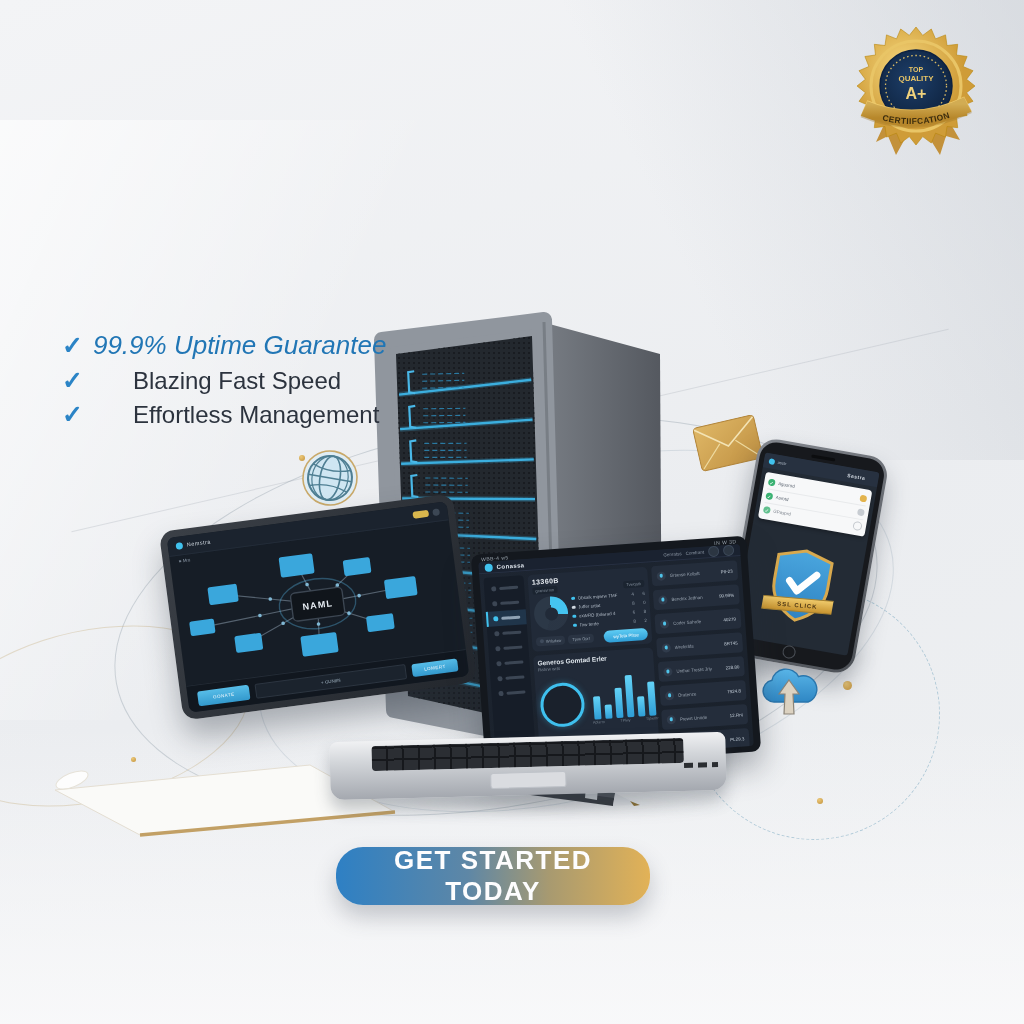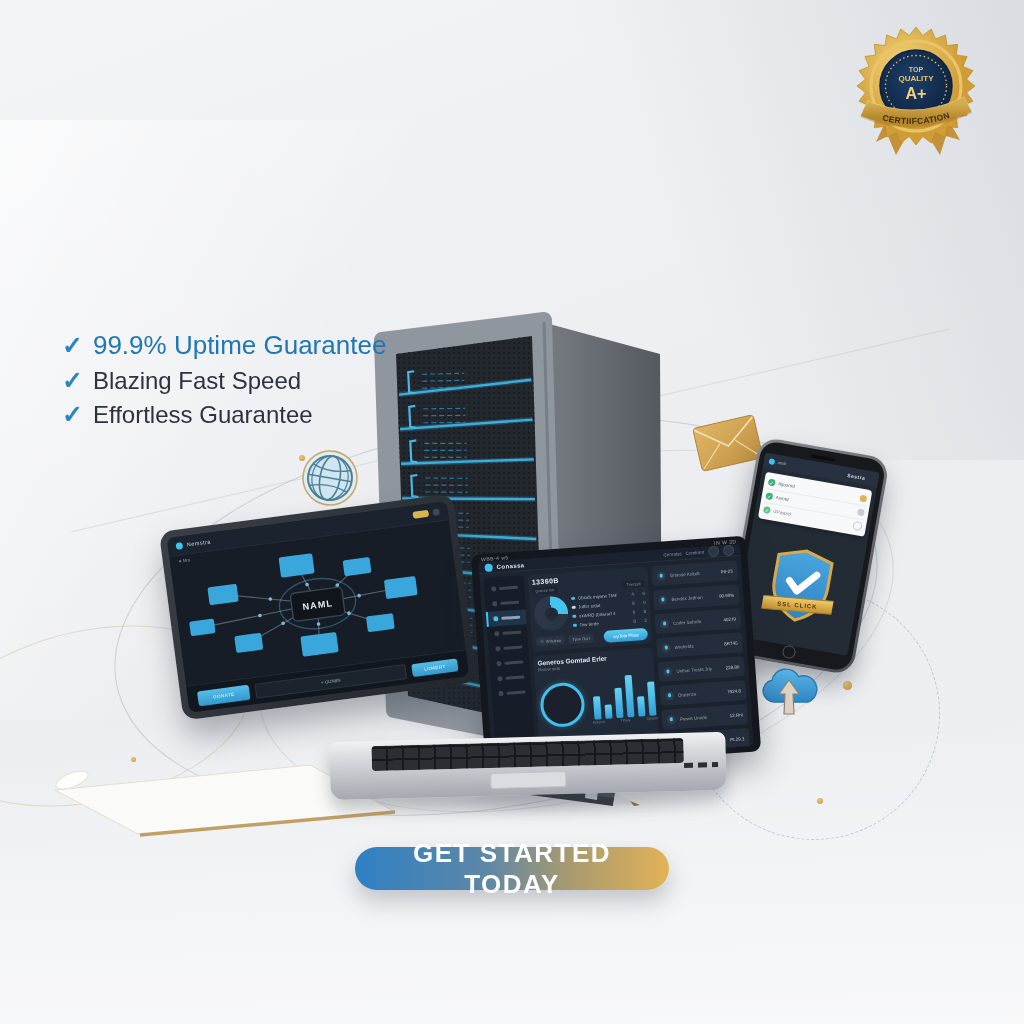--- a/index.html
+++ b/index.html
@@ -27,23 +27,23 @@
   .gold-dot{border-radius:50%;z-index:2;background:radial-gradient(circle at 35% 30%,#ecc878,#c2923c);}
 
   .dev-shadow{z-index:3;filter:blur(7px);}
 
   
   .headline{left:0;top:158px;width:1024px;text-align:center;z-index:9;
     font-size:50px;font-weight:bold;letter-spacing:1px;color:#2d3440;}
   .features{left:62px;top:330px;z-index:9;}
   .feat-row{display:flex;align-items:center;gap:10px;margin-bottom:5px;}
   .check{font-size:25px;font-weight:bold;color:#2b84c6;}
-  .feat-1{font-size:26px;color:#2176b5;}
-  .feat-2,.feat-3{font-size:24px;color:#2c333e;}
-  .cta{left:355px;top:847px;width:314px;height:43px;z-index:9;border:none;cursor:pointer;
+  .feat-1{font-size:26px;color:#2176b5;font-style:italic;}
+  .feat-2,.feat-3{font-size:24px;color:#2c333e;margin-left:40px;}
+  .cta{left:336px;top:847px;width:314px;height:58px;z-index:9;border:none;cursor:pointer;
     border-radius:27px;display:flex;align-items:center;justify-content:center;
     background:linear-gradient(90deg,#2e80c4 0%,#5e87a6 42%,#a89a70 68%,#e2b257 100%);
     box-shadow:0 12px 22px rgba(50,60,75,.25);
     color:#fdfdfe;font-size:26px;font-weight:bold;letter-spacing:1.5px;
     font-family:"Liberation Sans",sans-serif;}
 
   
   .badge{left:854px;top:24px;z-index:9;}
 
   
@@ -191,21 +191,21 @@
     <div class="feat-row">
       <span class="check">✓</span>
       <span class="feat-1">99.9% Uptime Guarantee</span>
     </div>
     <div class="feat-row">
       <span class="check">✓</span>
       <span class="feat-2">Blazing Fast Speed</span>
     </div>
     <div class="feat-row">
       <span class="check">✓</span>
-      <span class="feat-3">Effortless Guarantee</span>
+      <span class="feat-3">Effortless Management</span>
     </div>
   </div>
 
   <svg class="abs badge" width="128" height="134" viewBox="0 0 128 134">
     <defs>
       <radialGradient id="goldBurst" cx="40%" cy="35%">
           <stop offset="0%" stop-color="#f6d87e"></stop>
           <stop offset="100%" stop-color="#cf9c38"></stop>
         </radialGradient>
       <radialGradient id="navyDisc" cx="45%" cy="40%">

